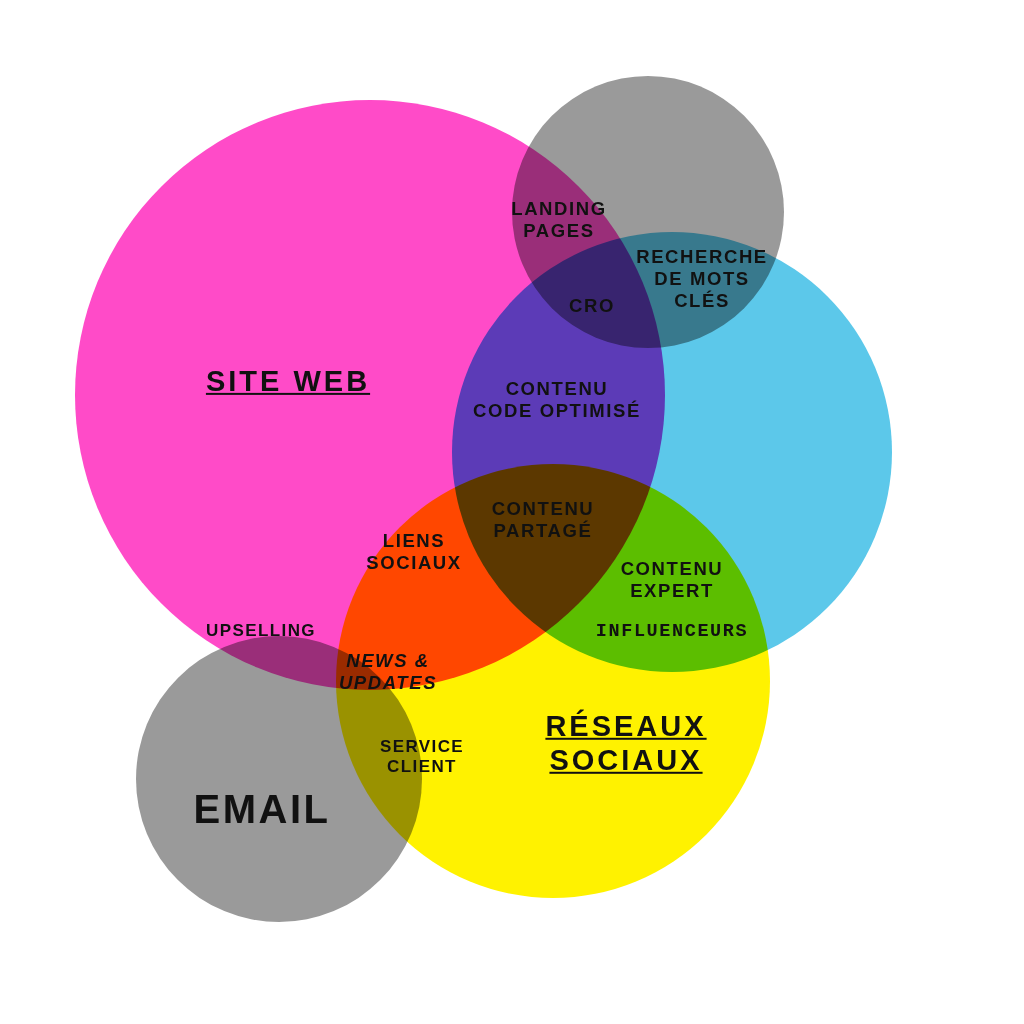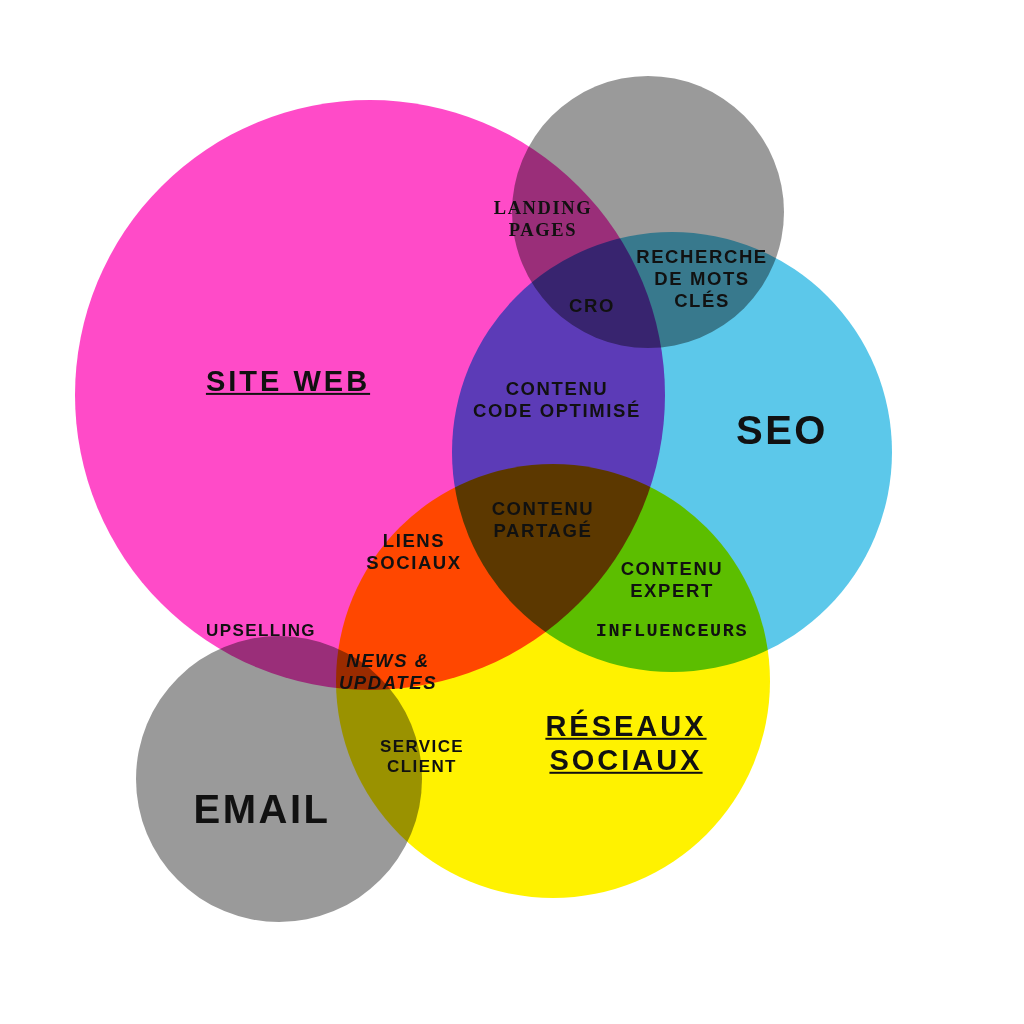--- a/index.html
+++ b/index.html
@@ -79,25 +79,24 @@
         <circle cx="370" cy="395" r="295" fill="#ff4bc8" style="mix-blend-mode: multiply;"></circle>
         <circle cx="648" cy="212" r="136" fill="#9a9a9a" style="mix-blend-mode: multiply;"></circle>
         <circle cx="672" cy="452" r="220" fill="#5cc8ea" style="mix-blend-mode: multiply;"></circle>
         <circle cx="553" cy="681" r="217" fill="#fff200" style="mix-blend-mode: multiply;"></circle>
         <circle cx="279" cy="779" r="143" fill="#9a9a9a" style="mix-blend-mode: multiply;"></circle>
       </g>
   </svg>
 
   <div class="label-layer" id="label-layer">
       <div class="lbl title-lg" style="left: 288px; top: 381px;">SITE WEB</div>
-      <div class="lbl title" style="left: 782px; top: 431px;">SEO</div>
       <div class="lbl title-lg" style="left: 626px; top: 743px;">RÉSEAUX
 SOCIAUX</div>
       <div class="lbl title" style="left: 262px; top: 810px;">EMAIL</div>
-      <div class="lbl inter" style="left: 543px; top: 220px; font-family: Liberation Serif, serif;">LANDING
+      <div class="lbl inter" style="left: 559px; top: 220px;">LANDING
 PAGES</div>
       <div class="lbl inter" style="left: 592px; top: 306px;">CRO</div>
       <div class="lbl inter" style="left: 702px; top: 279px;">RECHERCHE
 DE MOTS
 CLÉS</div>
       <div class="lbl inter" style="left: 557px; top: 400px;">CONTENU
 CODE OPTIMISÉ</div>
       <div class="lbl inter" style="left: 543px; top: 520px;">CONTENU
 PARTAGÉ</div>
       <div class="lbl inter" style="left: 414px; top: 552px;">LIENS

